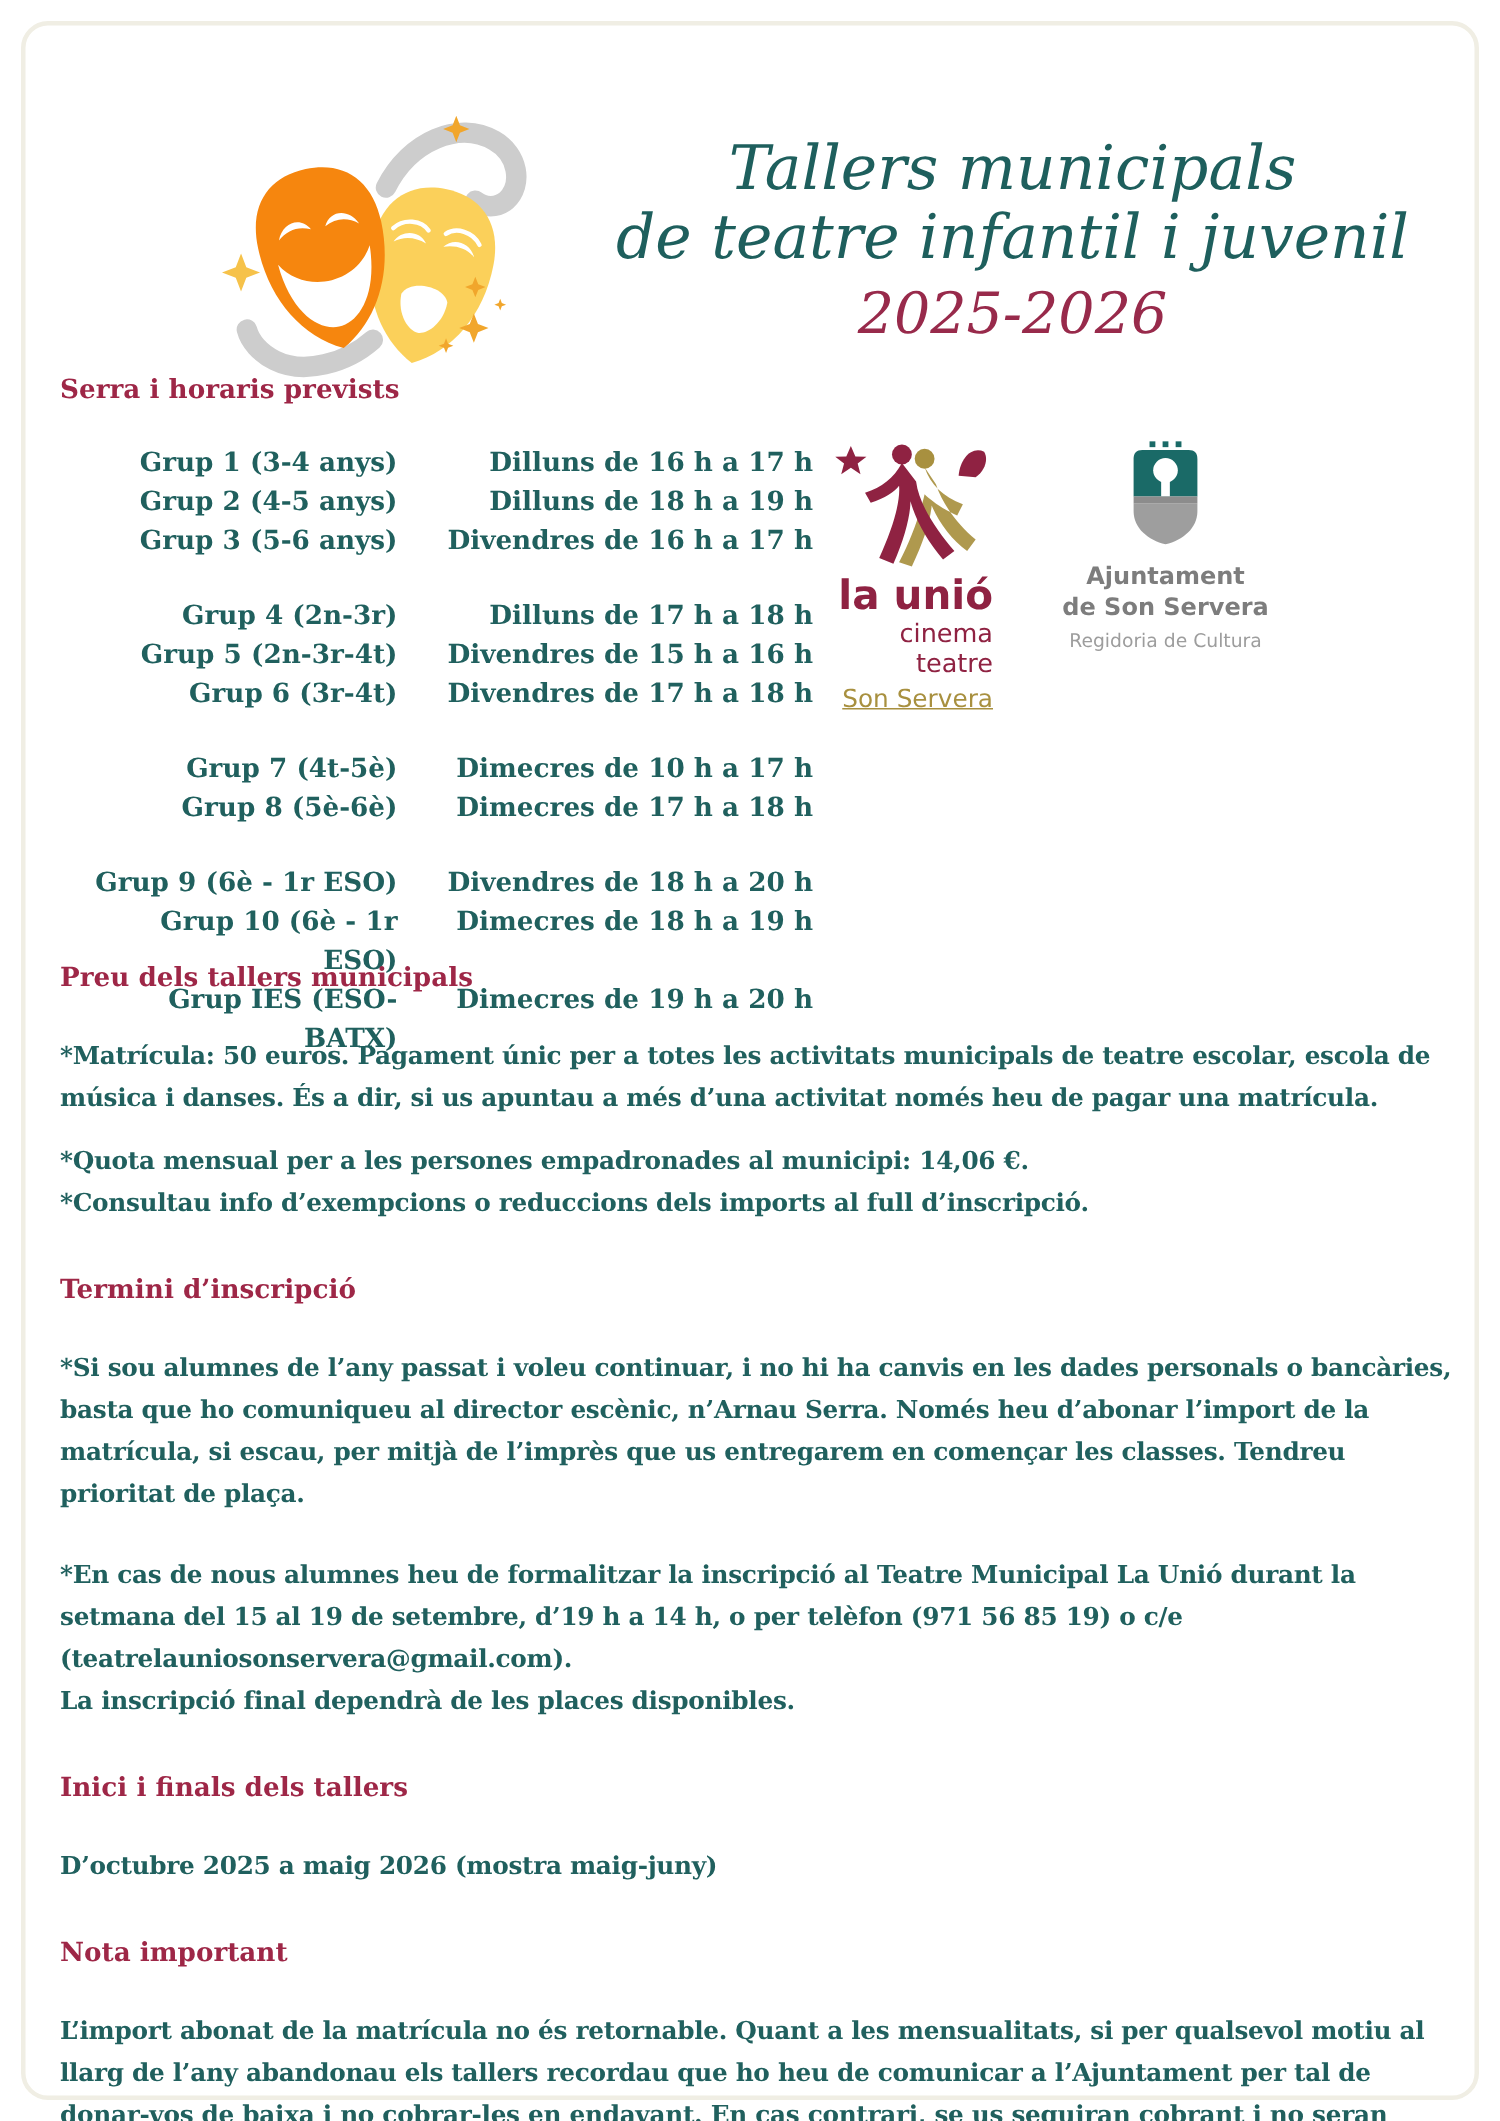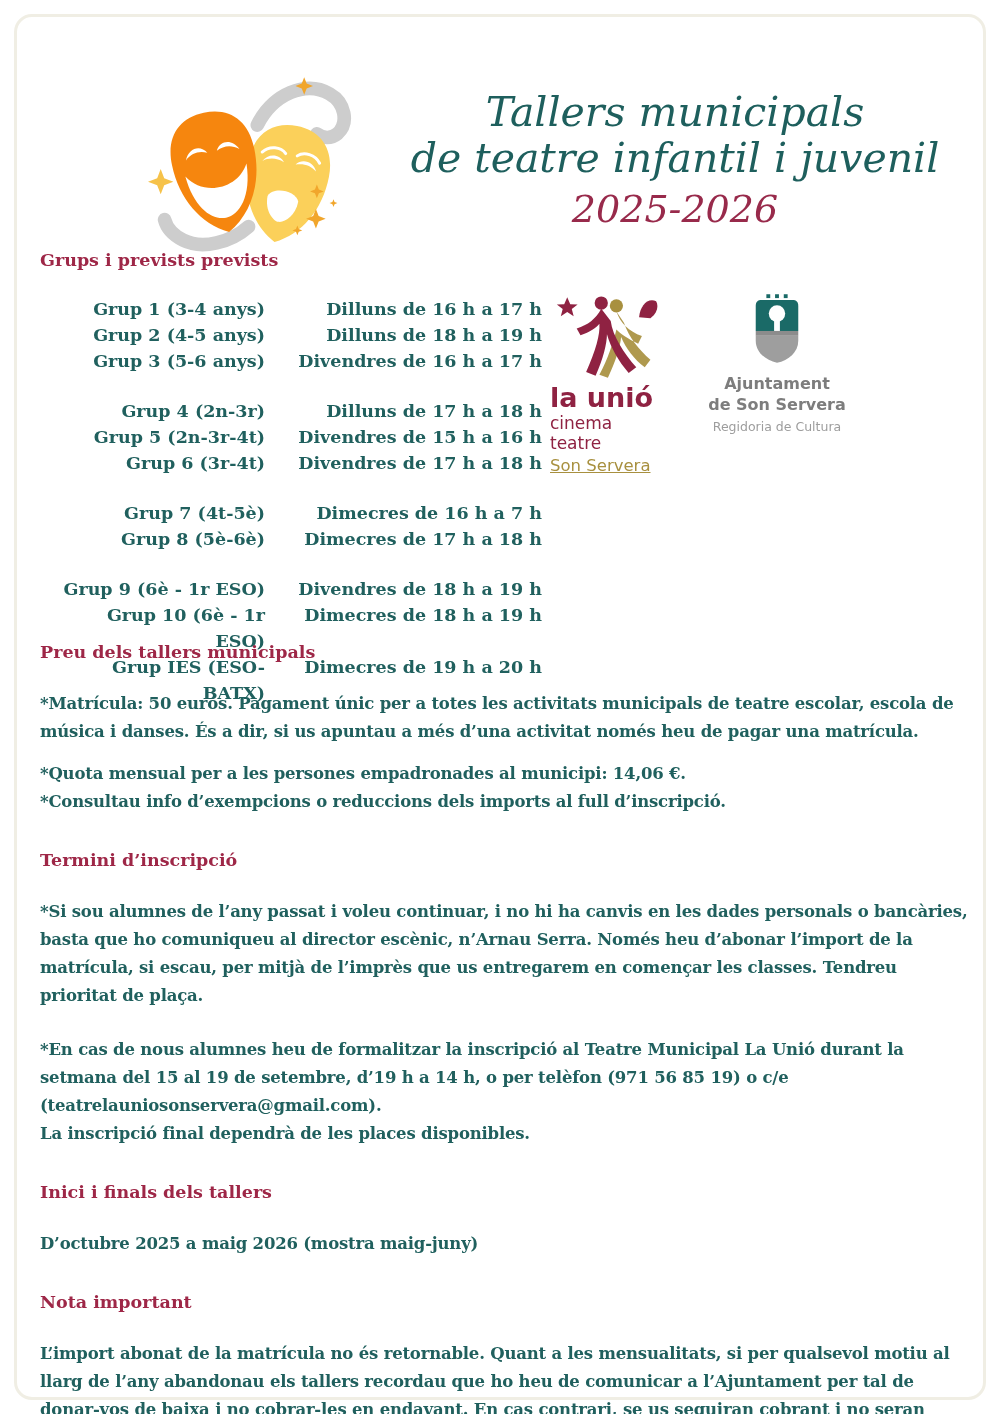--- a/index.html
+++ b/index.html
@@ -21,21 +21,21 @@
   .section-heading{color:#9e2747;font-weight:bold;font-size:17.5px;line-height:24px;}
   .groups-heading{position:absolute;left:40px;top:248px;}
   
   .groups{position:absolute;left:62px;top:296px;width:480px;color:#20605e;font-weight:bold;font-size:17.5px;}
   .group-block{margin-bottom:24px;text-align:right;}
   .group-row{display:flex;line-height:26px;}
   .group-name{width:203px;flex:none;}
   .group-time{flex:1;}
   
   .logos{position:absolute;left:550px;top:294px;display:flex;gap:40px;align-items:flex-start;}
-  .launio{width:112px;text-align:left;font-family:"DejaVu Sans", sans-serif;}
+  .launio{width:112px;text-align:right;font-family:"DejaVu Sans", sans-serif;}
   .launio svg{display:block;margin:0 auto;}
   .launio-name{color:#8f2242;font-size:27px;font-weight:bold;line-height:1.0;margin-top:2px;}
   .launio-sub{color:#8f2242;font-size:17px;line-height:1.2;word-spacing:7px;margin-top:2px;}
   .launio-town{color:#a8903f;font-size:16.5px;line-height:1.2;margin-top:2px;text-decoration:underline;}
   .ajuntament{width:150px;text-align:center;font-family:"DejaVu Sans", sans-serif;}
   .ajuntament svg{display:block;margin:0 auto 8px auto;}
   .aj-line-bold{color:#7d7d7d;font-weight:bold;font-size:16px;line-height:1.3;}
   .aj-line-light{color:#9d9d9d;font-size:12.5px;line-height:1.3;margin-top:3px;}
   
   .sections{position:absolute;left:40px;top:640px;width:932px;}
@@ -80,21 +80,21 @@
     </g>
   </svg>
 </div>
 
 <div class="title-block">
   <div class="title-line">Tallers municipals</div>
   <div class="title-line">de teatre infantil i juvenil</div>
   <div class="title-years">2025-2026</div>
 </div>
 
-<div class="section-heading groups-heading">Grups i prevists prevists</div>
+<div class="section-heading groups-heading">Serra i horaris prevists</div>
 
 <div class="groups">
   <div class="group-block">
     <div class="group-row">
       <span class="group-name">Grup 1 (3-4 anys)</span>
       <span class="group-time">Dilluns de 16 h a 17 h</span>
     </div>
     <div class="group-row">
       <span class="group-name">Grup 2 (4-5 anys)</span>
       <span class="group-time">Dilluns de 18 h a 19 h</span>
@@ -114,31 +114,31 @@
       <span class="group-time">Divendres de 15 h a 16 h</span>
     </div>
     <div class="group-row">
       <span class="group-name">Grup 6 (3r-4t)</span>
       <span class="group-time">Divendres de 17 h a 18 h</span>
     </div>
   </div>
   <div class="group-block">
     <div class="group-row">
       <span class="group-name">Grup 7 (4t-5è)</span>
-      <span class="group-time">Dimecres de 16 h a 7 h</span>
+      <span class="group-time">Dimecres de 10 h a 17 h</span>
     </div>
     <div class="group-row">
       <span class="group-name">Grup 8 (5è-6è)</span>
       <span class="group-time">Dimecres de 17 h a 18 h</span>
     </div>
   </div>
   <div class="group-block">
     <div class="group-row">
       <span class="group-name">Grup 9 (6è - 1r ESO)</span>
-      <span class="group-time">Divendres de 18 h a 19 h</span>
+      <span class="group-time">Divendres de 18 h a 20 h</span>
     </div>
     <div class="group-row">
       <span class="group-name">Grup 10 (6è - 1r ESO)</span>
       <span class="group-time">Dimecres de 18 h a 19 h</span>
     </div>
     <div class="group-row">
       <span class="group-name">Grup IES (ESO-BATX)</span>
       <span class="group-time">Dimecres de 19 h a 20 h</span>
     </div>
   </div>

